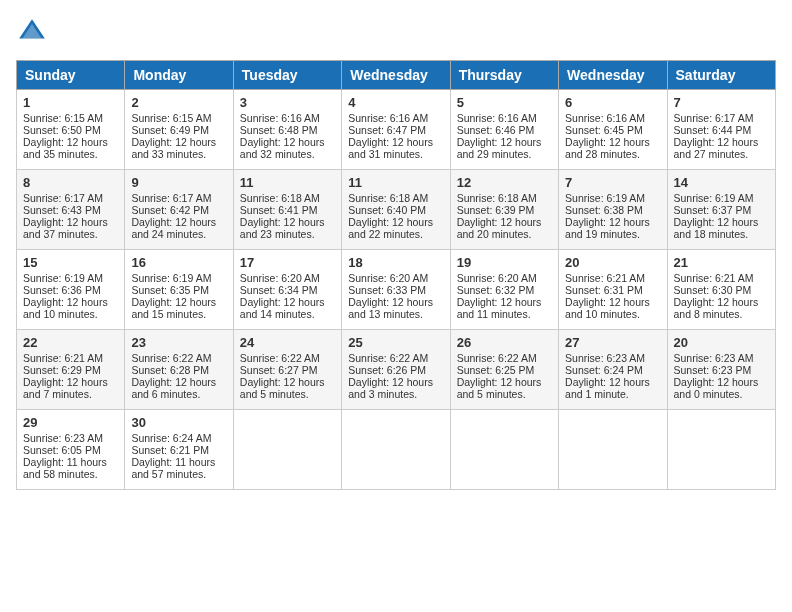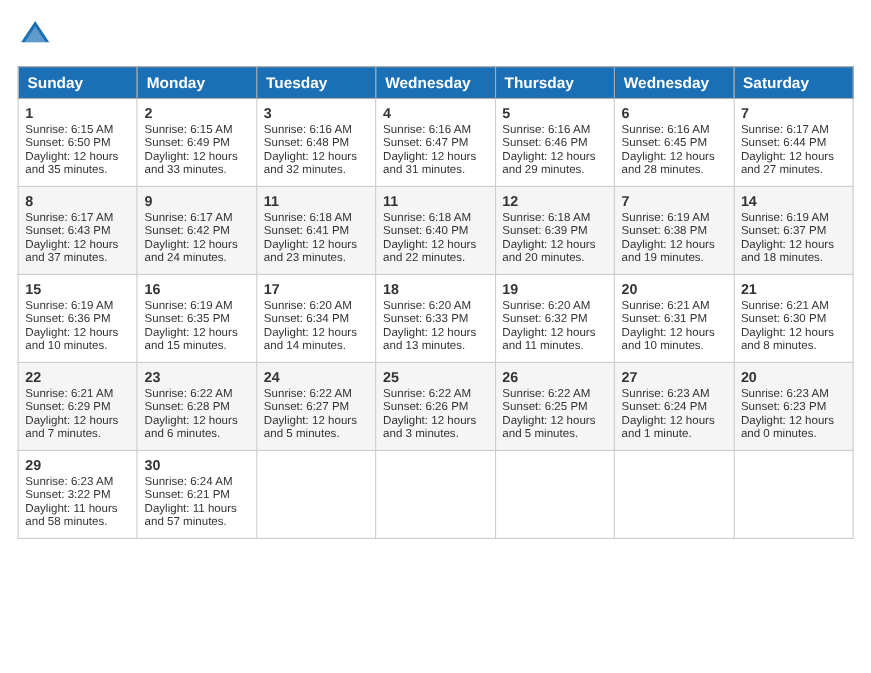--- a/index.html
+++ b/index.html
@@ -322,21 +322,21 @@
           <div>Sunrise: 6:23 AM</div>
           <div>Sunset: 6:23 PM</div>
           <div>Daylight: 12 hours</div>
           <div>and 0 minutes.</div>
         </td>
       </tr>
       <tr>
         <td>
           <span class="day-num">29</span>
           <div>Sunrise: 6:23 AM</div>
-          <div>Sunset: 3:22 PM</div>
+          <div>Sunset: 6:05 PM</div>
           <div>Daylight: 11 hours</div>
           <div>and 58 minutes.</div>
         </td>
         <td>
           <span class="day-num">30</span>
           <div>Sunrise: 6:24 AM</div>
           <div>Sunset: 6:21 PM</div>
           <div>Daylight: 11 hours</div>
           <div>and 57 minutes.</div>
         </td>

